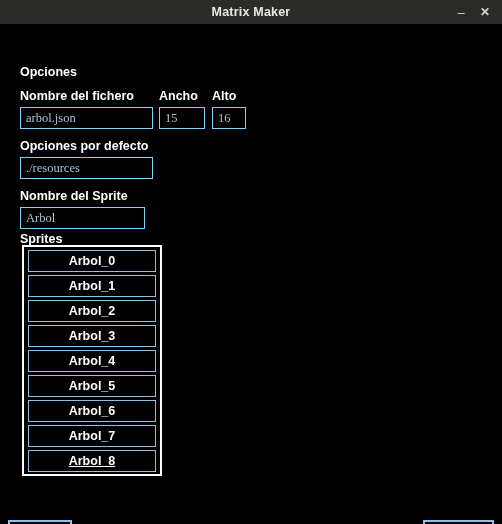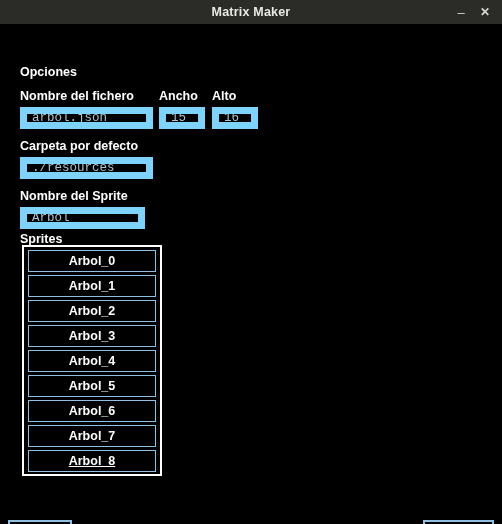--- a/index.html
+++ b/index.html
@@ -87,23 +87,23 @@
     font-size: 12.5px;
     font-weight: bold;
     color: #ffffff;
   }
 
   
   .field {
     position: absolute;
     box-sizing: border-box;
     background: #000000;
-    border: 7px solid #7dd3fc;
+    border: 1px solid #7dd3fc;
     color: #a9c2d6;
-    font-family: Liberation Mono, monospace;
+    font-family: Liberation Serif, serif;
     font-size: 12.5px;
     padding: 2px 5px;
     outline: none;
     line-height: 16px;
   }
   .field::placeholder { color: #5d7286; }
 
   
   .sprites-frame {
     position: absolute;
@@ -169,23 +169,23 @@
   <div class="content">
 
     <div class="section-title" style="left:20px; top:41px;">Opciones</div>
 
     <div class="label" style="position:absolute; left:20px; top:65px;">Nombre del fichero</div>
     <div class="label" style="position:absolute; left:159px; top:65px;">Ancho</div>
     <div class="label" style="position:absolute; left:212px; top:65px;">Alto</div>
 
     <input class="field" type="text" style="left: 20px; top: 83px; width: 133px; height: 22px;" value="arbol.json">
     <input class="field" type="text" style="left: 159px; top: 83px; width: 46px; height: 22px;" value="15">
-    <input class="field" type="text" style="left: 212px; top: 83px; width: 46px; height: 22px;" value="16">
-
-    <div class="label" style="position:absolute; left:20px; top:115px;">Carpeta por defecto</div>
+    <input class="field" type="text" style="left: 212px; top: 83px; width: 34px; height: 22px;" value="16">
+
+    <div class="label" style="position:absolute; left:20px; top:115px;">Opciones por defecto</div>
     <input class="field" type="text" style="left: 20px; top: 133px; width: 133px; height: 22px;" value="./resources">
 
     <div class="label" style="position:absolute; left:20px; top:165px;">Nombre del Sprite</div>
     <input class="field" type="text" style="left: 20px; top: 183px; width: 125px; height: 22px;" value="Arbol">
 
     <div class="section-title" style="left:20px; top:208px;">Sprites</div>
 
     <div class="sprites-frame">
       <div class="sprite-item">Arbol_0</div>
       <div class="sprite-item">Arbol_1</div>

